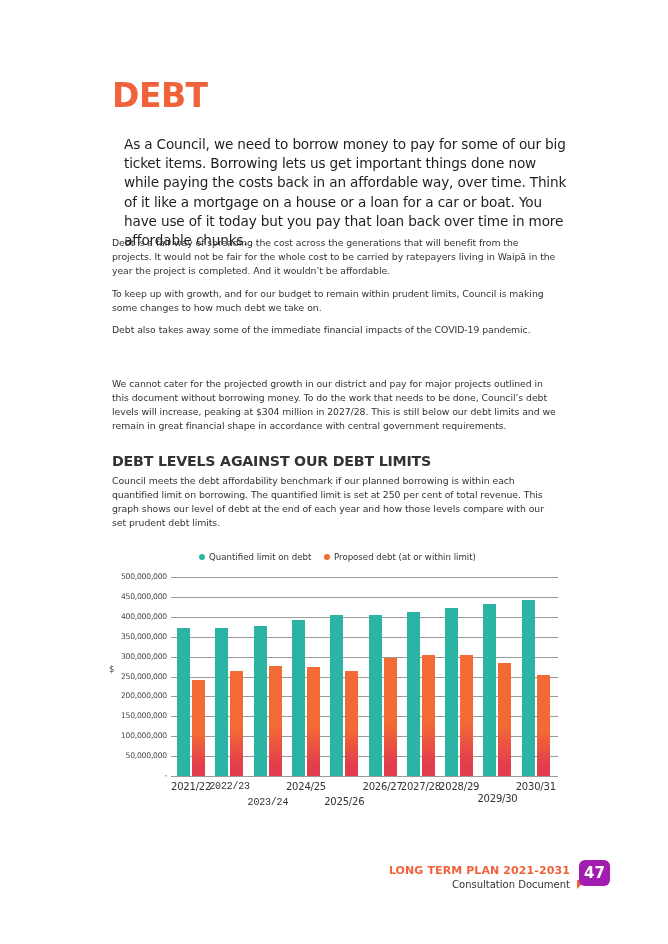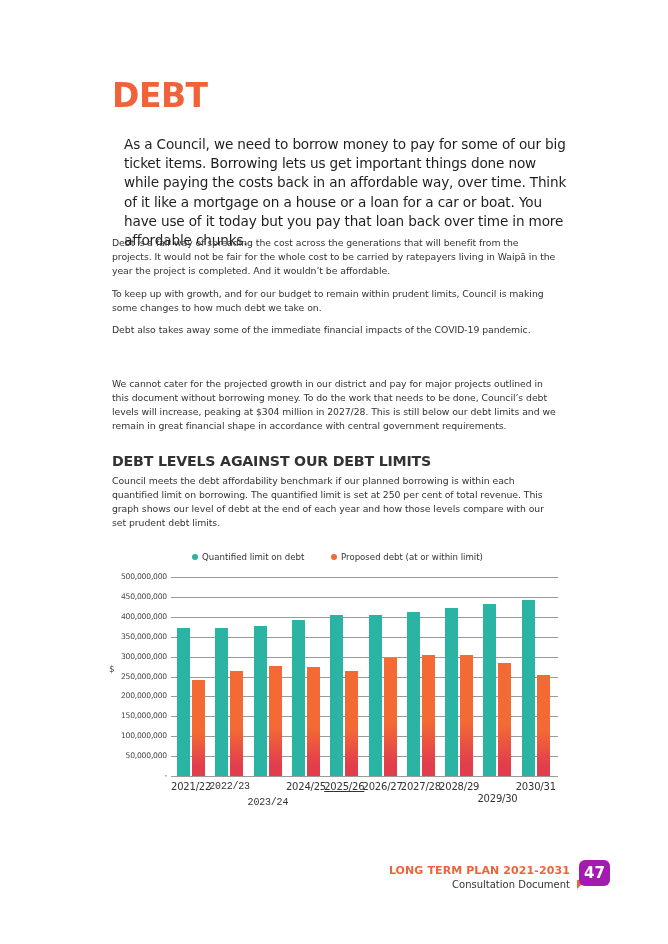--- a/index.html
+++ b/index.html
@@ -4,21 +4,21 @@
 <style>
   html, body { margin:0; padding:0; background:#ffffff; }
   body { width:668px; height:944px; position:relative; overflow:hidden; font-family:"DejaVu Sans", sans-serif; color:#2b2b2b; }
   .page { position:absolute; left:0; top:0; width:668px; height:944px; }
   .title { position:absolute; left:112px; top:76px; margin:0; font-family:"DejaVu Sans", sans-serif; font-weight:bold; font-size:33px; letter-spacing:-0.5px; color:#f0623a; line-height:40px; }
   .lead { position:absolute; left:112px; top:123px; width:450px; margin:12px; font-family:"DejaVu Sans", sans-serif; font-size:13.6px; line-height:19.2px; color:#1e1e1e; letter-spacing:-0.15px; }
   .para { position:absolute; left:112px; width:448px; margin:0; font-family:"DejaVu Sans", sans-serif; font-size:9.3px; line-height:14px; color:#333; letter-spacing:-0.05px; }
   .h2 { position:absolute; left:112px; margin:0; font-family:"DejaVu Sans", sans-serif; font-weight:bold; font-size:14.2px; color:#333; letter-spacing:-0.2px; line-height:18px; }
   .chart { position:absolute; left:105px; top:548px; width:465px; height:260px; }
   .legend { position:absolute; left:0; top:4px; width:465px; text-align:center; font-size:8.6px; color:#333; }
-  .legend .item { display:inline-block; margin:0 12px; }
+  .legend .item { display:inline-block; margin:0 5px; }
   .legend .dot { display:inline-block; width:6px; height:6px; border-radius:50%; margin-right:4px; vertical-align:middle; position:relative; top:-1px; }
   .ytick { position:absolute; left:0; width:62px; text-align:right; font-size:7.6px; color:#444; line-height:10px; font-family:"DejaVu Sans", sans-serif; letter-spacing:-0.2px; }
   .gridline { position:absolute; left:66px; width:387px; height:1px; background:#9a9a9a; }
   .baseline { position:absolute; left:66px; width:387px; height:1px; background:#9a9a9a; }
   .ylabel { position:absolute; left:4px; top:116px; font-size:8.6px; color:#444; }
   .bar { position:absolute; }
   .bar.limit { background:#2bb3a3; }
   .bar.debt { background:linear-gradient(to bottom, #f36a34 0%, #f36a34 55%, #e23d4d 90%, #e23d4d 100%); }
   .xtick { position:absolute; width:40px; text-align:center; font-size:10px; color:#333; letter-spacing:-0.2px; }
   .xlabel { position:absolute; left:0; width:465px; text-align:center; top:244px; font-size:8.6px; color:#333; padding-left:48px; box-sizing:border-box; }
@@ -79,21 +79,21 @@
         <div class="bar debt" style="left: 125.3px; width: 13px; top: 122.53px; height: 105.47px;"></div>
         <div class="xtick" style="left: 104.3px; top: 233px; font-family: Liberation Mono, monospace;">2022/23</div>
         <div class="bar limit" style="left: 148.6px; width: 13px; top: 77.954px; height: 150.046px;"></div>
         <div class="bar debt" style="left: 163.6px; width: 13px; top: 118.152px; height: 109.848px;"></div>
         <div class="xtick" style="left: 142.6px; top: 249px; font-family: Liberation Mono, monospace;">2023/24</div>
         <div class="bar limit" style="left: 186.9px; width: 13px; top: 71.586px; height: 156.414px;"></div>
         <div class="bar debt" style="left: 201.9px; width: 13px; top: 118.948px; height: 109.052px;"></div>
         <div class="xtick" style="left: 180.9px; top: 233px;">2024/25</div>
         <div class="bar limit" style="left: 225.2px; width: 13px; top: 66.81px; height: 161.19px;"></div>
         <div class="bar debt" style="left: 240.2px; width: 13px; top: 122.53px; height: 105.47px;"></div>
-        <div class="xtick" style="left: 219.2px; top: 233px; text-decoration: underline;">2025/26</div>
+        <div class="xtick" style="left: 219.2px; top: 248px;">2025/26</div>
         <div class="bar limit" style="left: 263.5px; width: 13px; top: 66.81px; height: 161.19px;"></div>
         <div class="bar debt" style="left: 278.5px; width: 13px; top: 110.192px; height: 117.808px;"></div>
         <div class="xtick" style="left: 257.5px; top: 233px;">2026/27</div>
         <div class="bar limit" style="left: 301.8px; width: 13px; top: 64.024px; height: 163.976px;"></div>
         <div class="bar debt" style="left: 316.8px; width: 13px; top: 107.008px; height: 120.992px;"></div>
         <div class="xtick" style="left: 295.8px; top: 233px; text-align: right;">2027/28</div>
         <div class="bar limit" style="left: 340.1px; width: 13px; top: 60.442px; height: 167.558px;"></div>
         <div class="bar debt" style="left: 355.1px; width: 13px; top: 107.008px; height: 120.992px;"></div>
         <div class="xtick" style="left: 334.1px; top: 233px;">2028/29</div>
         <div class="bar limit" style="left: 378.4px; width: 13px; top: 56.064px; height: 171.936px;"></div>

